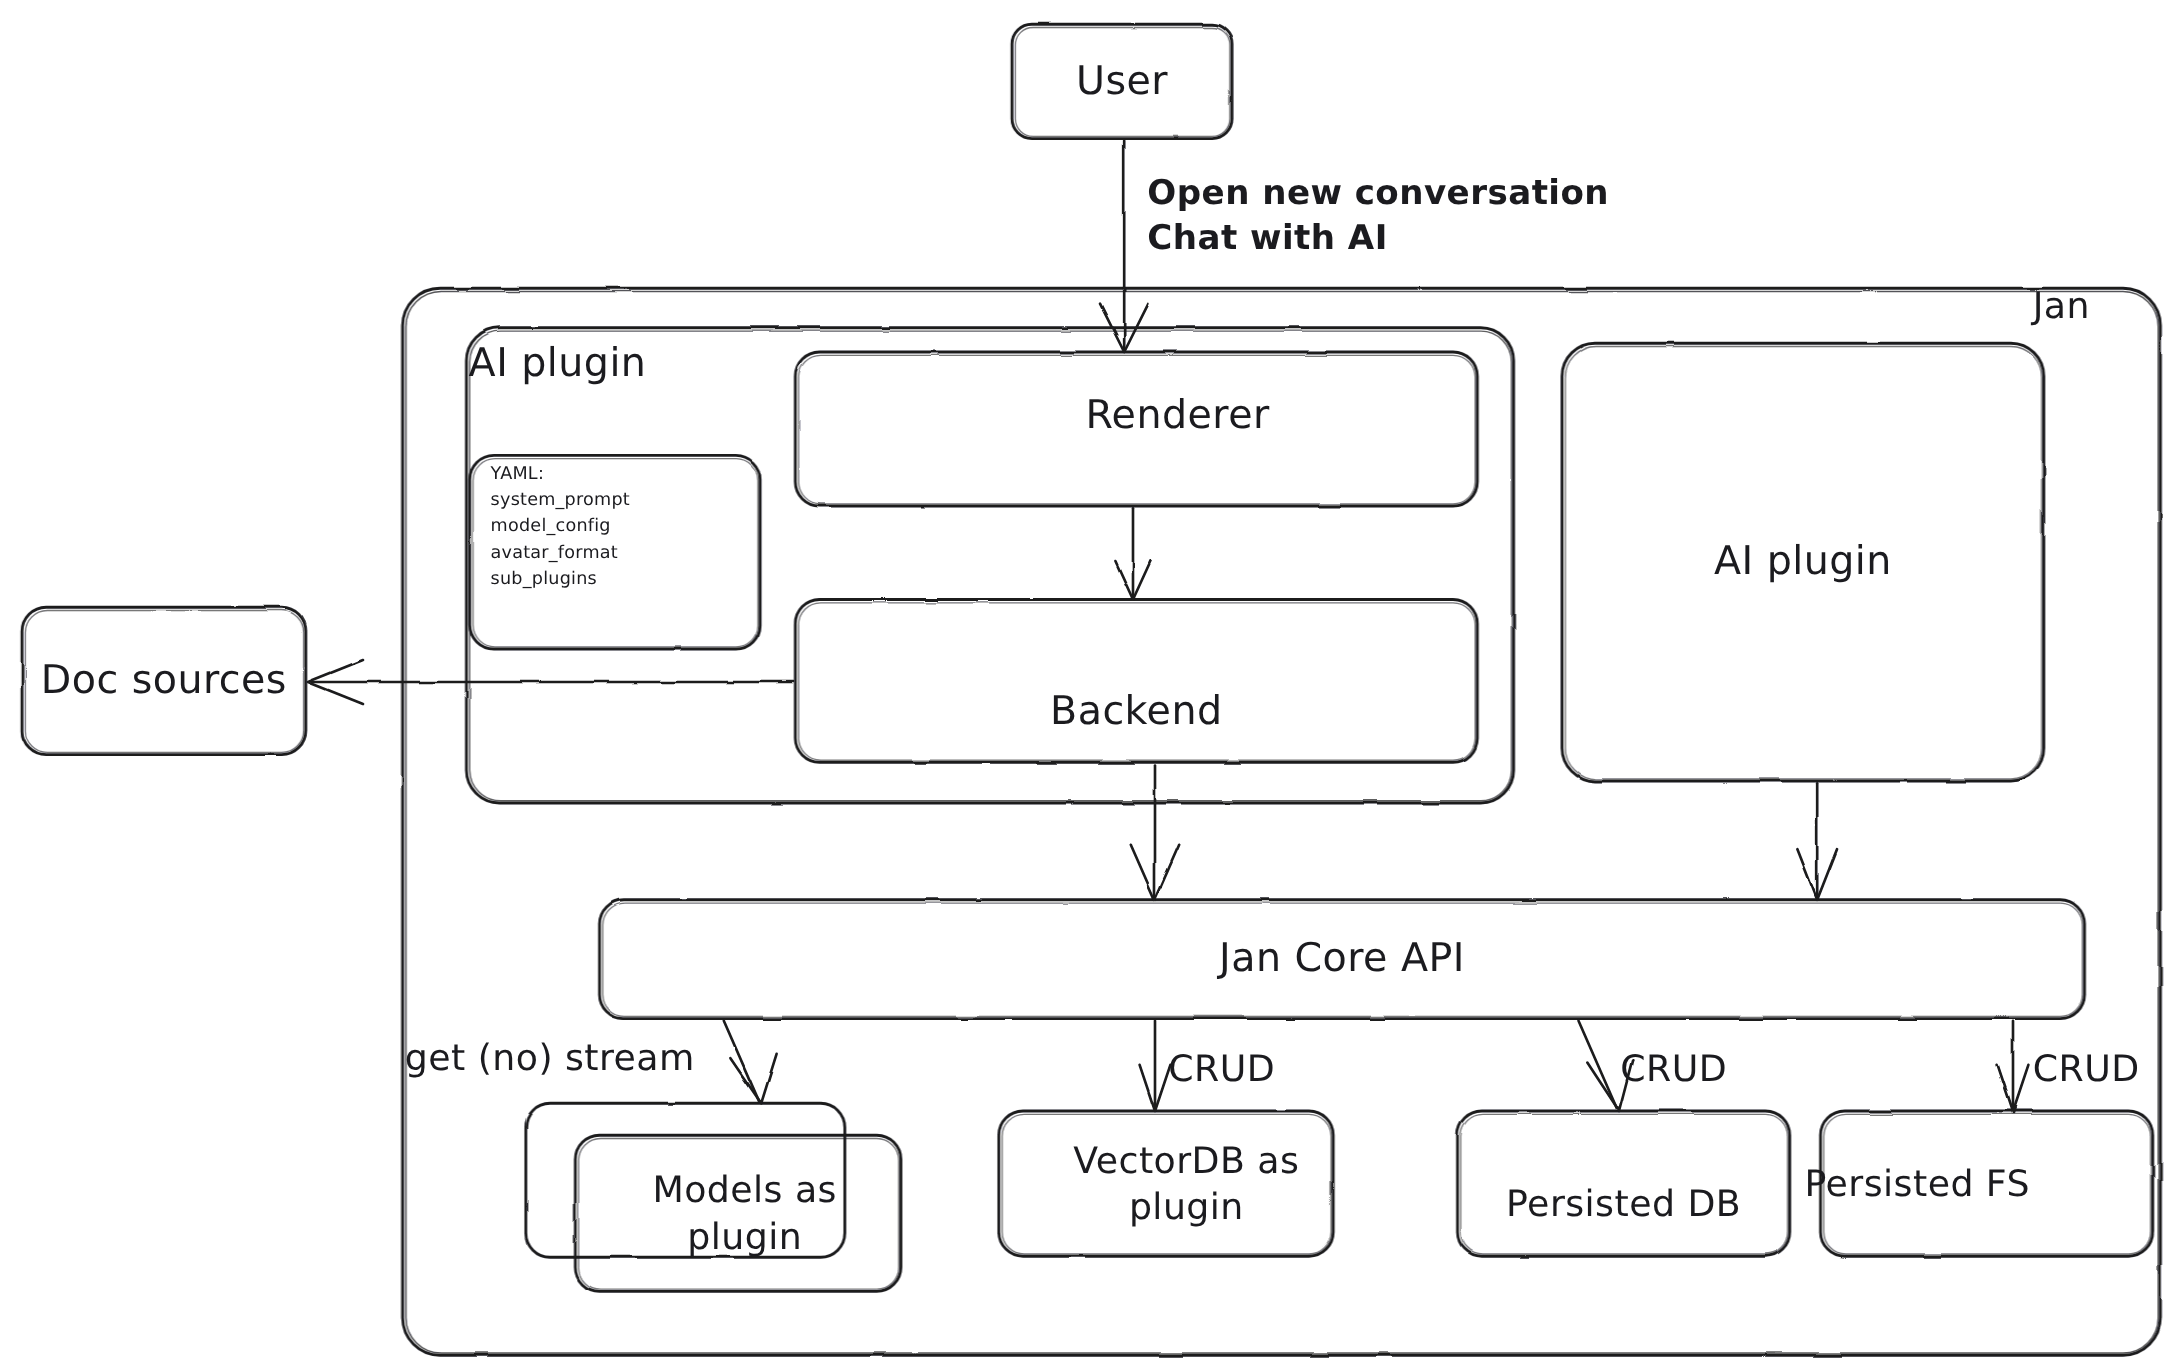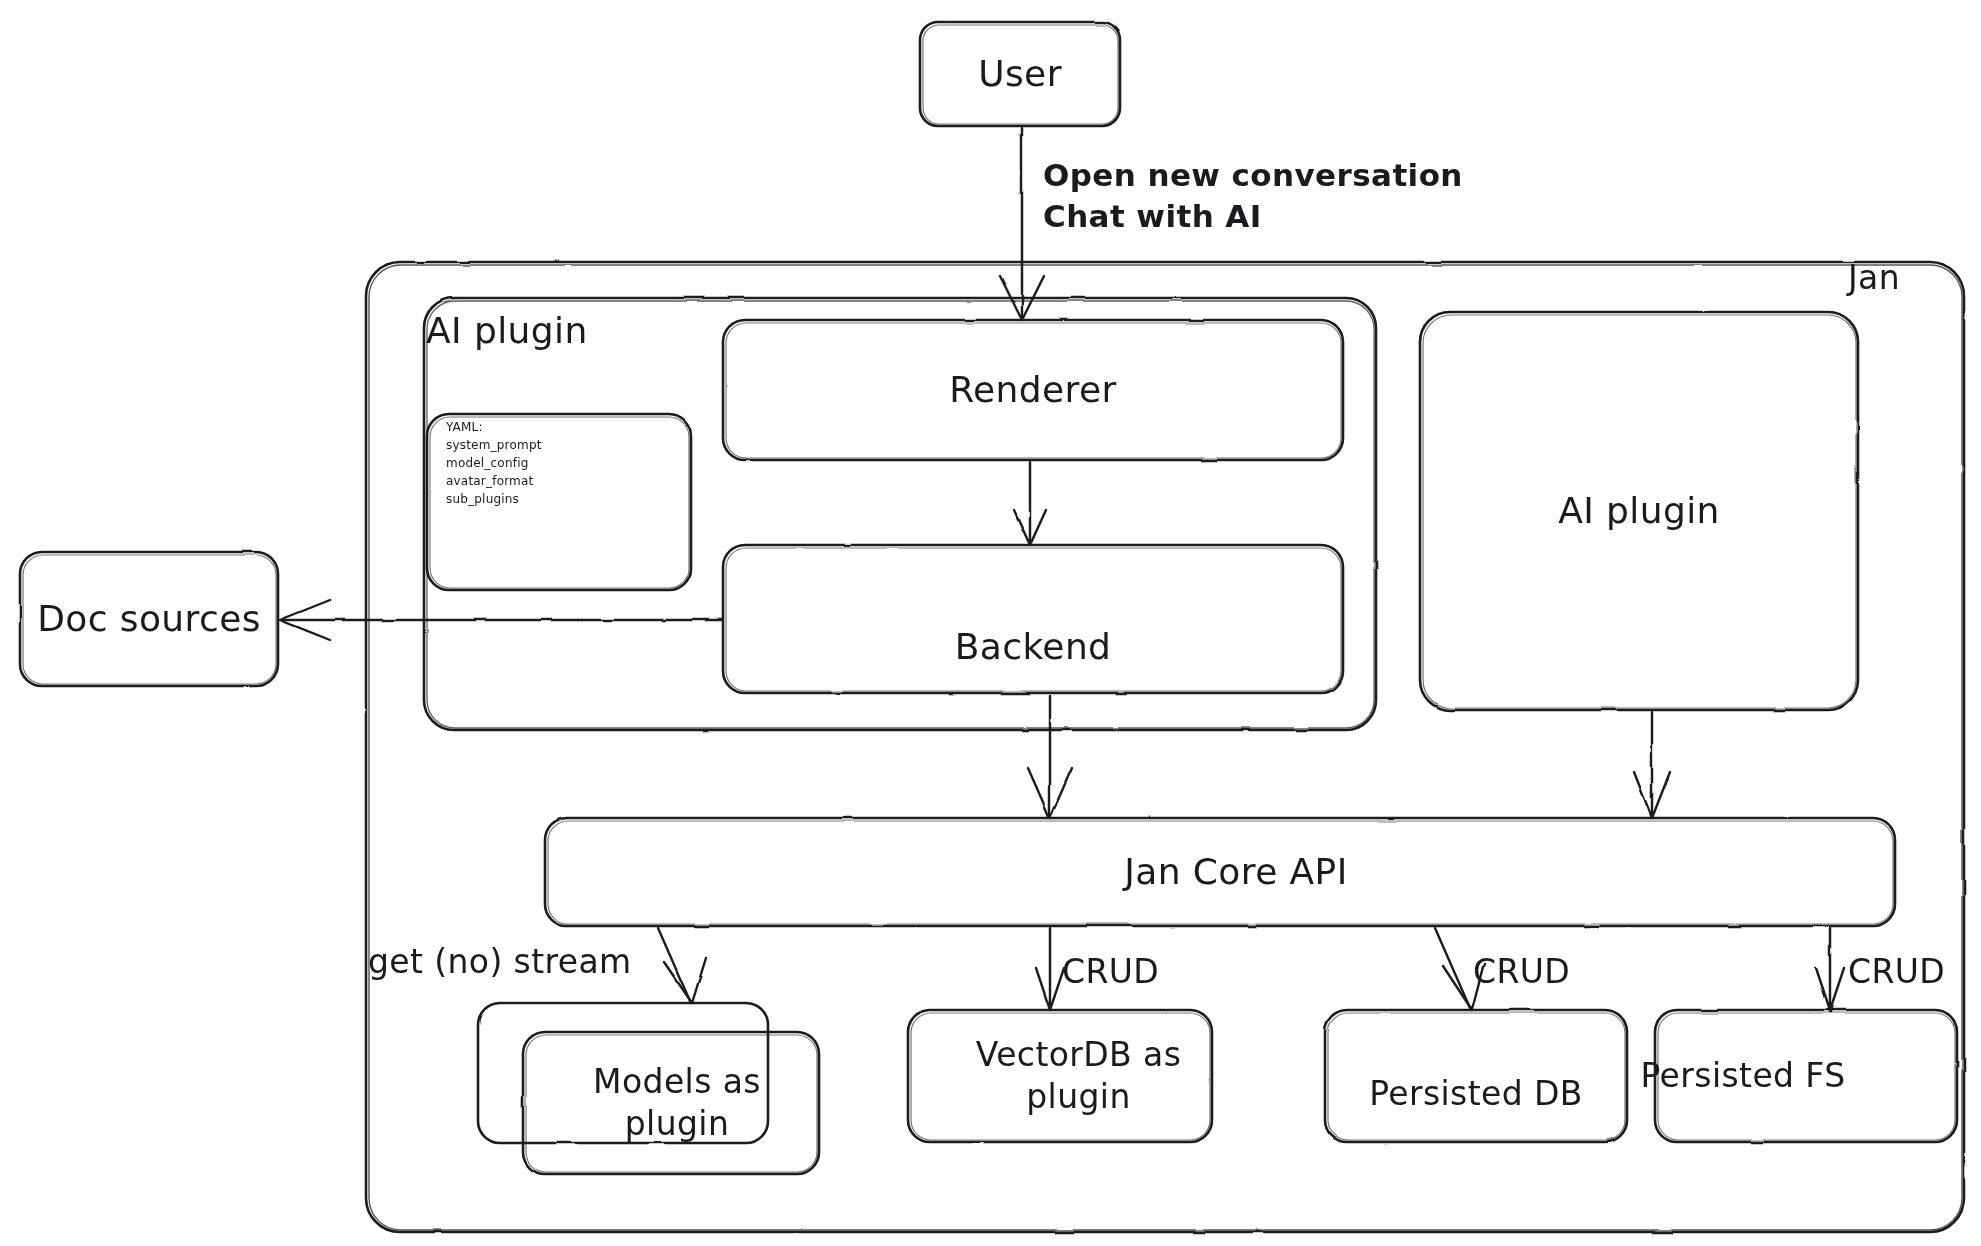--- a/index.html
+++ b/index.html
@@ -55,21 +55,21 @@
     position: absolute;
     color: #1b1b1f;
     font-family: "DejaVu Sans", sans-serif;
     line-height: 1.5;
     white-space: pre-line;
     letter-spacing: 0.2px;
   }
   .f-36 { font-size: 36px; }
   .f-33 { font-size: 33px; }
   .f-31 { font-size: 31px; font-weight: bold; }
-  .f-20 { font-size: 12px; }
+  .f-20 { font-size: 16px; }
   .hit {
     position: absolute;
     background: transparent;
   }
 </style>
 </head>
 <body>
 
 <div id="canvas">
 
@@ -202,29 +202,29 @@
       </g>
     </g>
   </svg>
 
   <div class="group-label f-33" style="left:1900px; top:258px; transform:translateX(-100%);">Jan</div>
 
   <div class="group-label f-36" style="left:426px; top:310px;">AI plugin</div>
 
   <div class="node-label f-36" style="left:920px; top:22px; width:200px; height:104px;">User</div>
 
-  <div class="node-label f-36" style="left:723px; top:320px; width:620px; height:140px;border-radius:23px;">Renderer</div>
+  <div class="node-label f-36" style="left:723px; top:308px; width:695px; height:140px;border-radius:23px;">Renderer</div>
 
   <div class="node-label f-36" style="left:723px; top:545px; width:620px; height:148px;margin-top:28px;">Backend</div>
 
   <div class="node-label f-36" style="left:1420px; top:312px; width:438px; height:398px;">AI plugin</div>
 
   <div class="node-label f-36" style="left:20px; top:552px; width:258px; height:134px;">Doc sources</div>
 
-  <div class="node-label f-36" style="left:545px; top:818px; width:1350px; height:108px;padding-left:16px;">Jan Core API</div>
+  <div class="node-label f-36" style="left:545px; top:818px; width:1350px; height:108px;">Jan Core API</div>
 
   <div class="node-label f-33" style="left:529px; top:1032px; width:296px; height:142px;">Models as
 plugin</div>
 
   <div class="node-label f-33" style="left:908px; top:1010px; width:341px; height:132px;">VectorDB as
 plugin</div>
 
   <div class="node-label f-33" style="left:1325px; top:1010px; width:302px; height:168px;">Persisted DB</div>
 
   <div class="node-label f-33" style="left:1592px; top:1010px; width:302px; height:132px;">Persisted FS</div>

